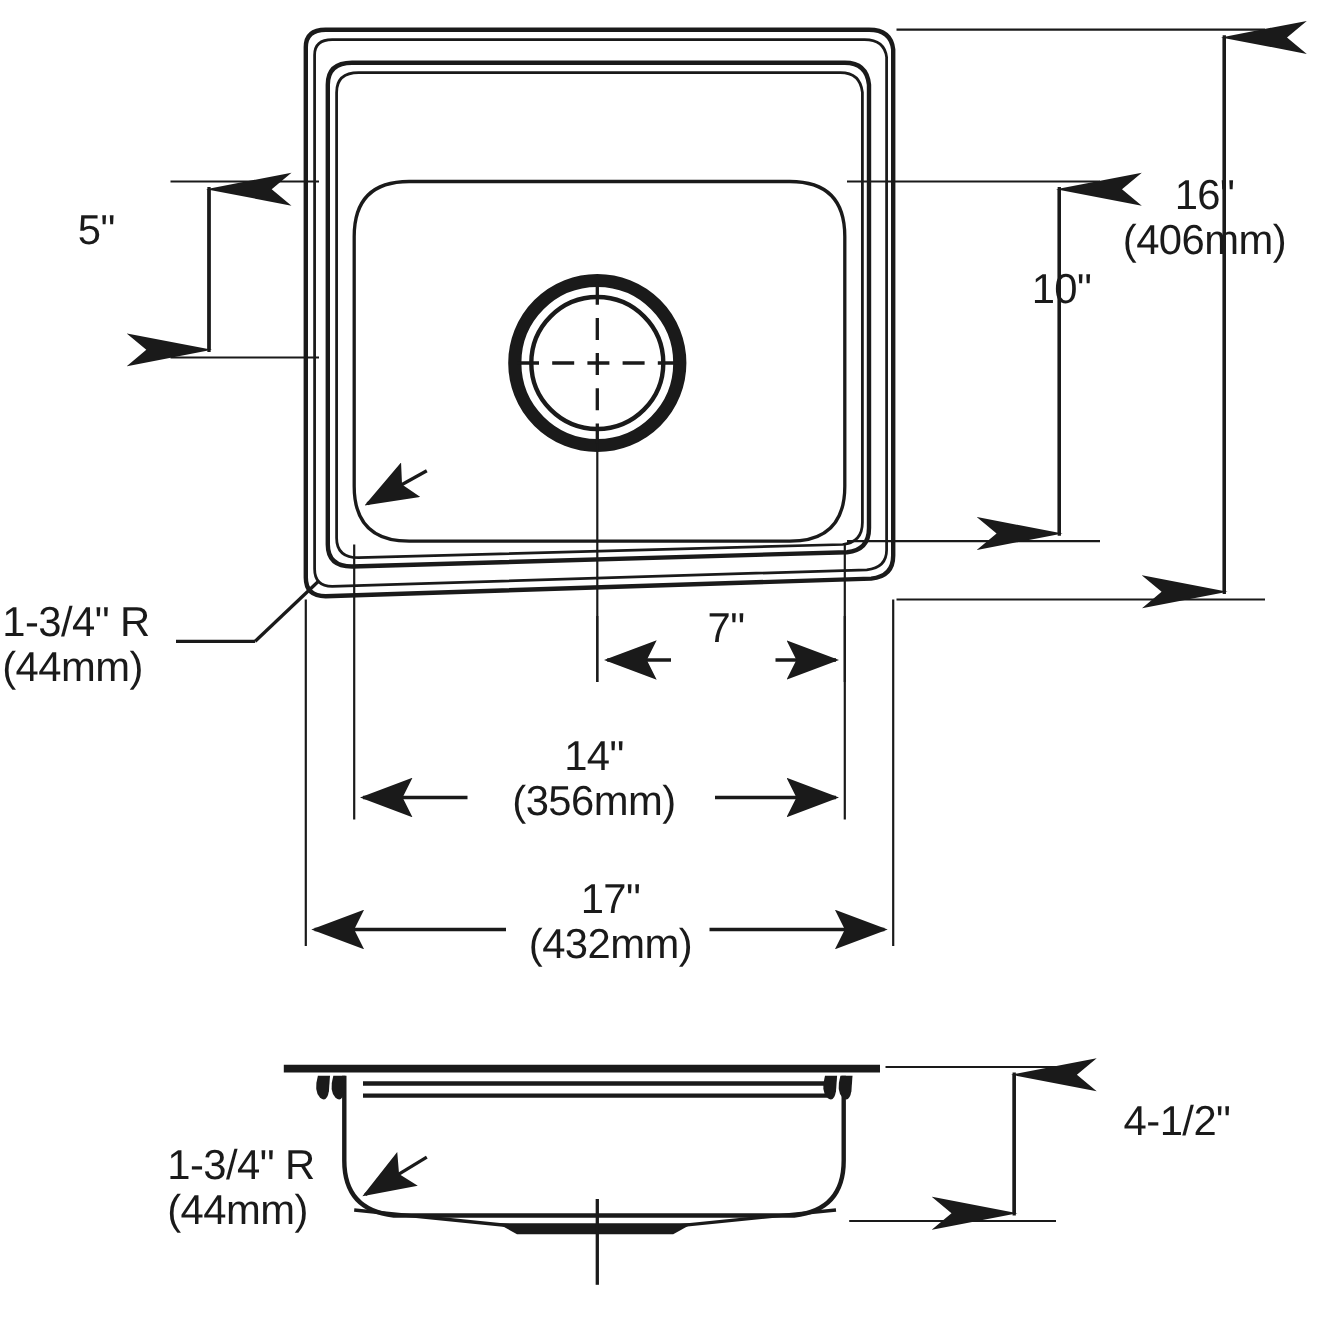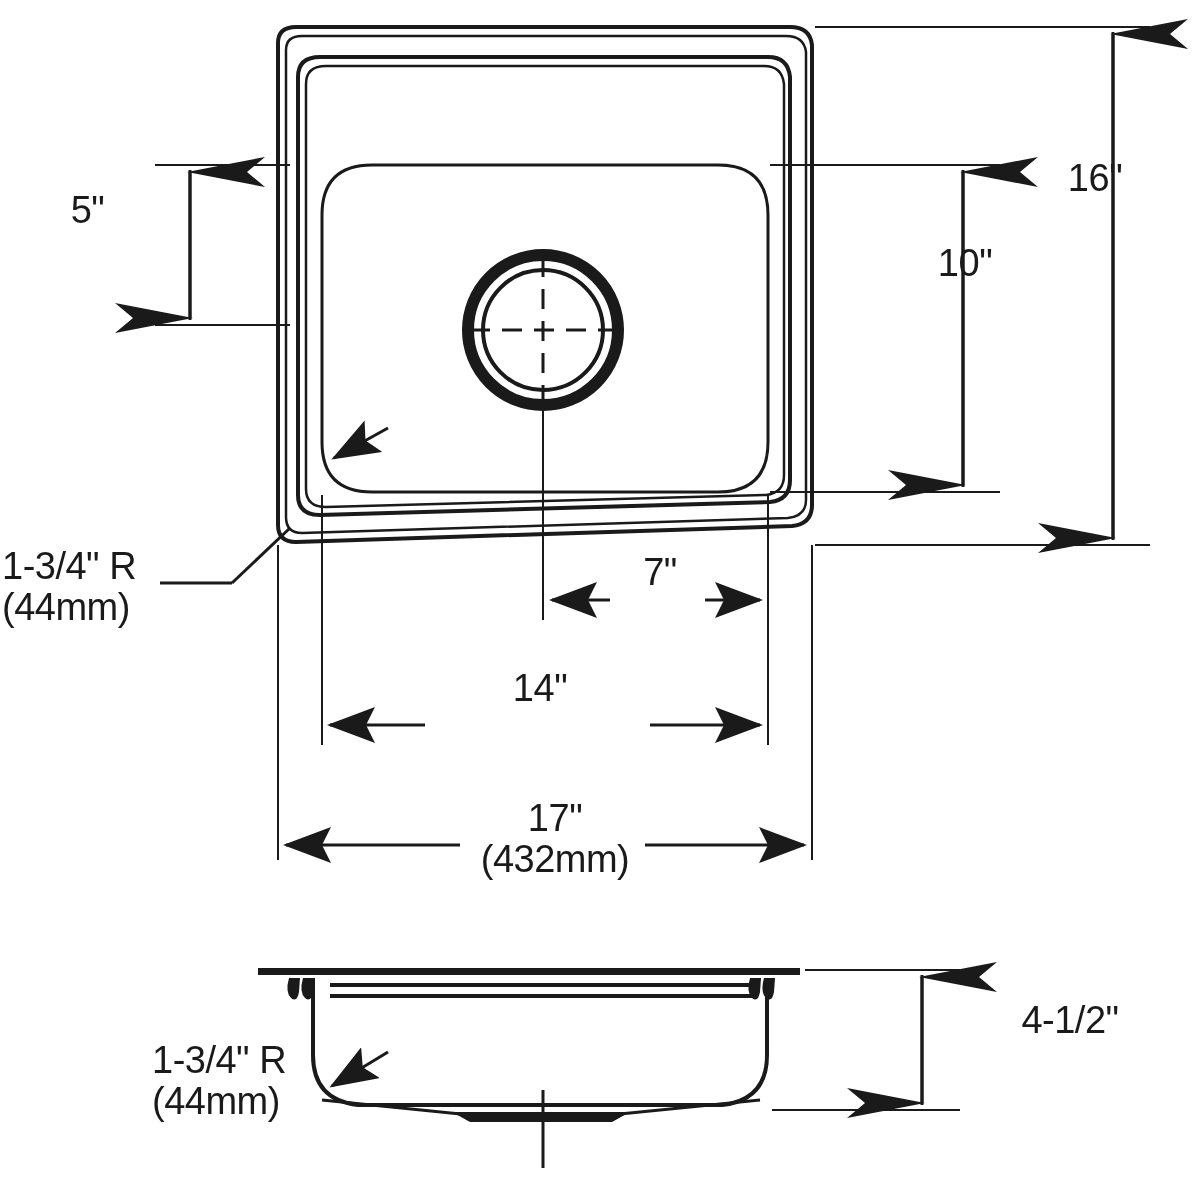--- a/index.html
+++ b/index.html
@@ -182,28 +182,30 @@
     <span class="ln">1-3/4" R</span>
     <span class="ln">(44mm)</span>
   </div>
 
   <div class="dim-text t-center" style="left:860px; top:243px; width:210px;">
     <span class="ln">10"</span>
   </div>
 
   <div class="dim-text t-center" style="left:990px; top:158px; width:210px;">
     <span class="ln">16"</span>
+    <span class="ln">(406mm)</span>
   </div>
 
   <div class="dim-text t-center" style="left:550px; top:552px; width:220px;">
     <span class="ln">7"</span>
   </div>
 
   <div class="dim-text t-center" style="left:440px; top:668px; width:200px;">
     <span class="ln">14"</span>
+    <span class="ln">(356mm)</span>
   </div>
 
   <div class="dim-text t-center" style="left:455px; top:798px; width:200px;">
     <span class="ln">17"</span>
     <span class="ln">(432mm)</span>
   </div>
 
   <div class="dim-text t-left" style="left:152px; top:1040px; width:240px;">
     <span class="ln">1-3/4" R</span>
     <span class="ln">(44mm)</span>

